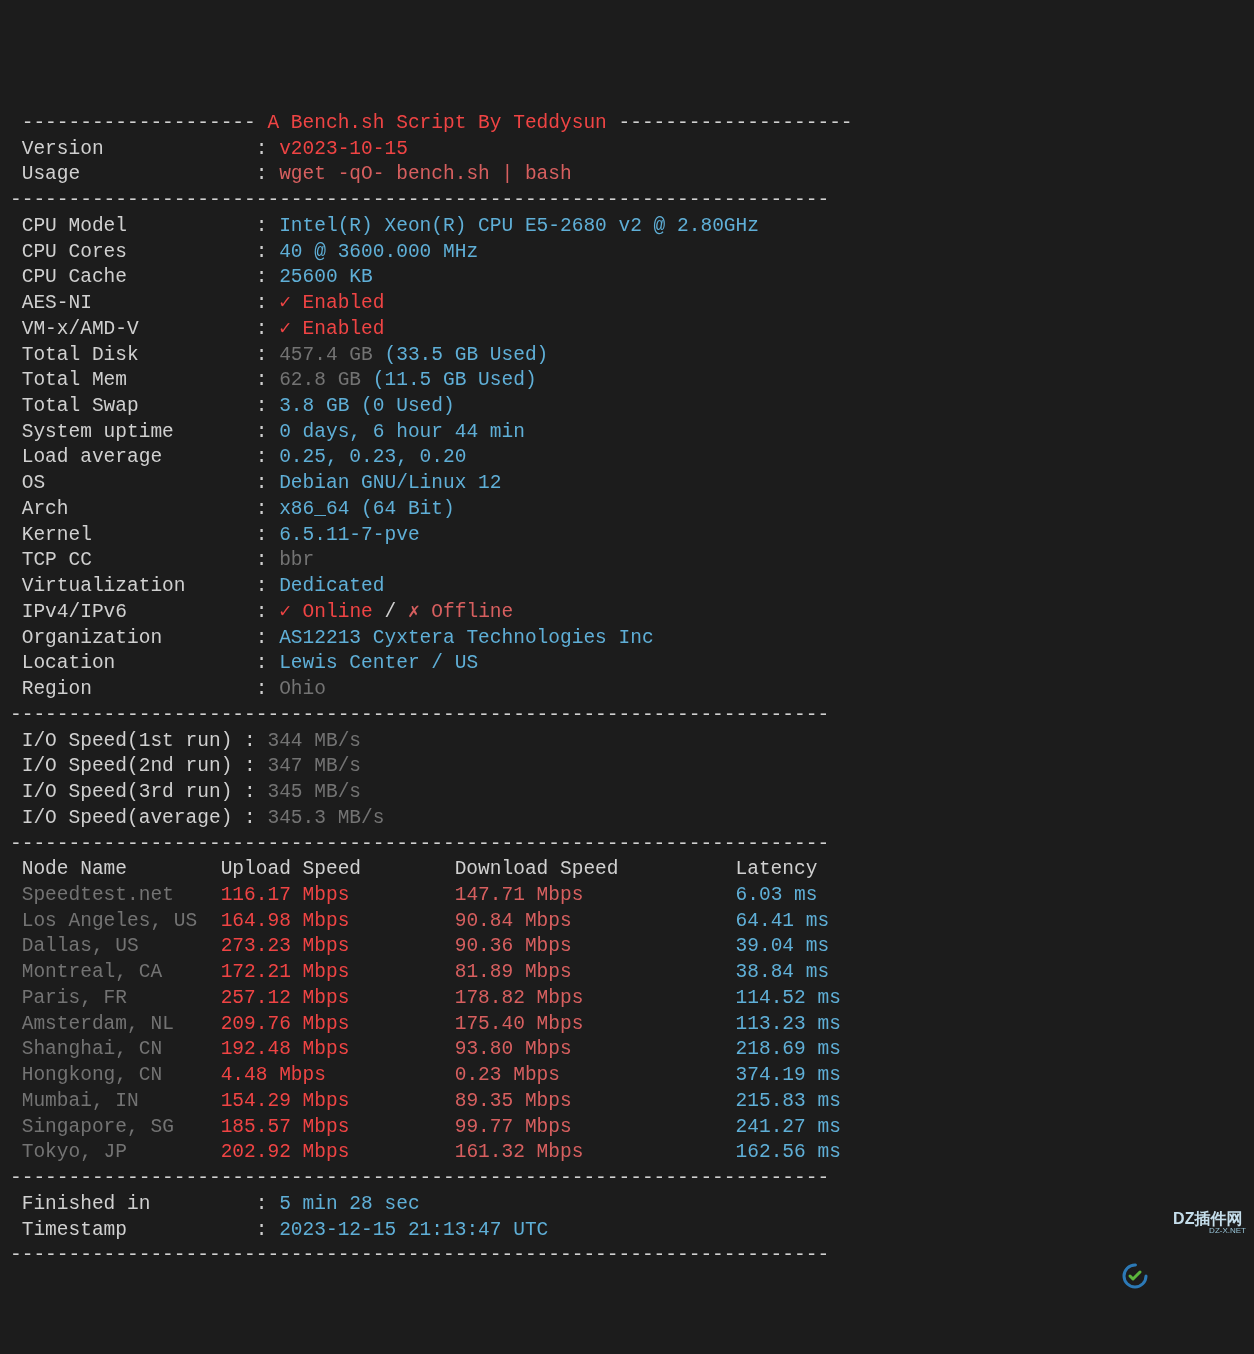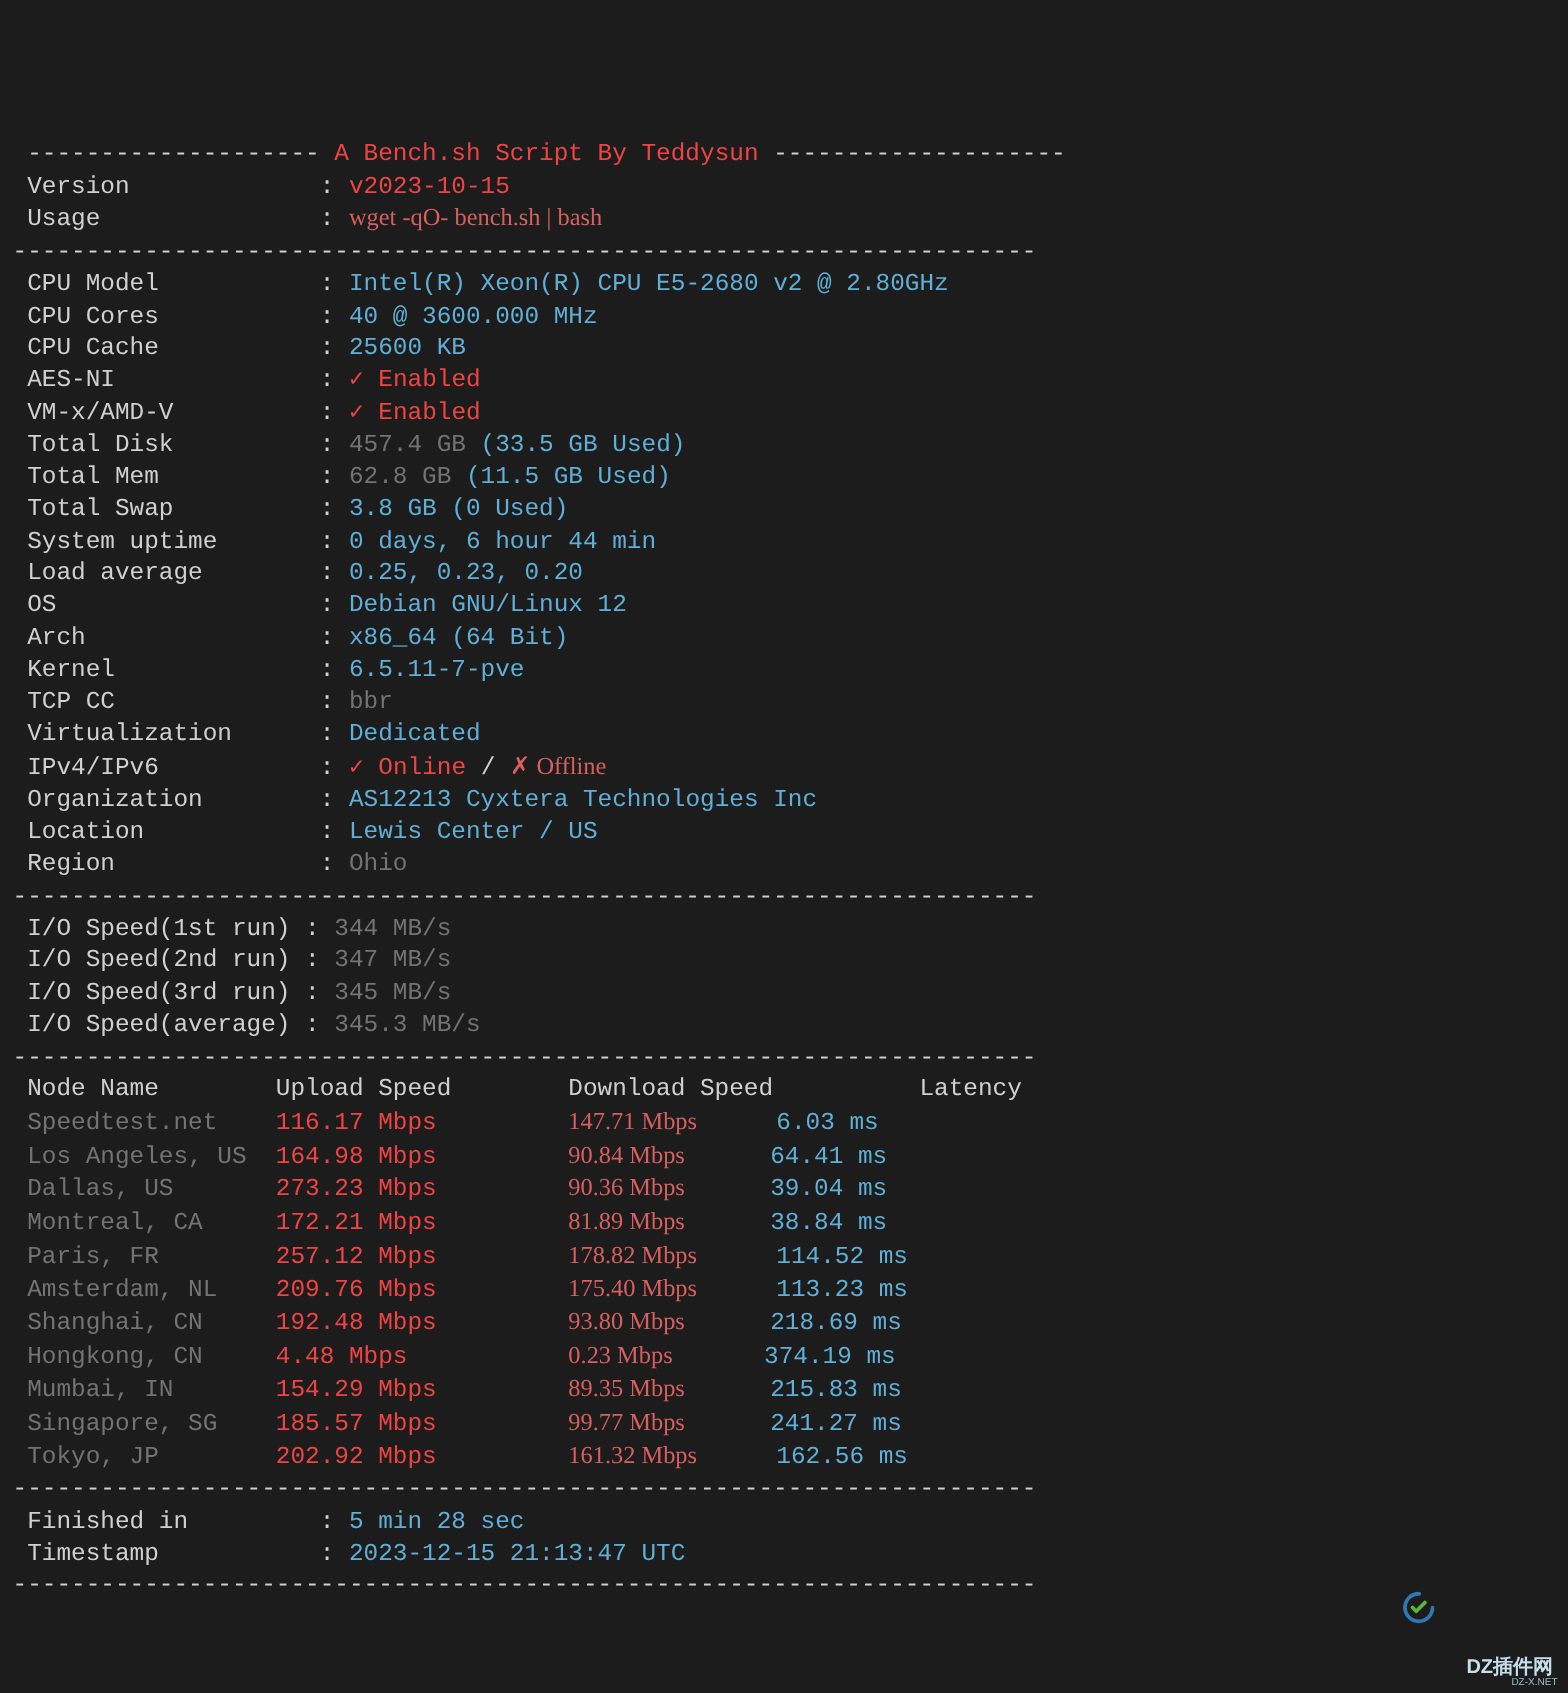--- a/index.html
+++ b/index.html
@@ -9,28 +9,28 @@
     color: #d0d0d0;
     font-family: "Consolas", "Menlo", "Monaco", "Courier New", monospace;
     font-size: 19.5px;
     line-height: 1.32;
     white-space: pre;
     width: 1254px;
     box-sizing: border-box;
   }
   .blue  { color: #5fafd7; }
   .green { color: #ef4444; }
-  .red   { color: #d75f5f; font-family: Liberation Serif, serif; }
+  .red   { color: #d75f5f; }
   .yellow{ color: #737373; }
   .watermark {
     position: fixed;
     right: 8px;
-    bottom: 4px;
+    bottom: 14px;
     display: flex;
-    align-items: flex-end;
+    align-items: flex-start;
     gap: 4px;
     opacity: 0.95;
   }
   .watermark .txt {
     font-family: Arial, sans-serif;
     font-size: 16px;
     font-weight: bold;
     color: #cfe9f7;
     line-height: 1;
     white-space: normal;

